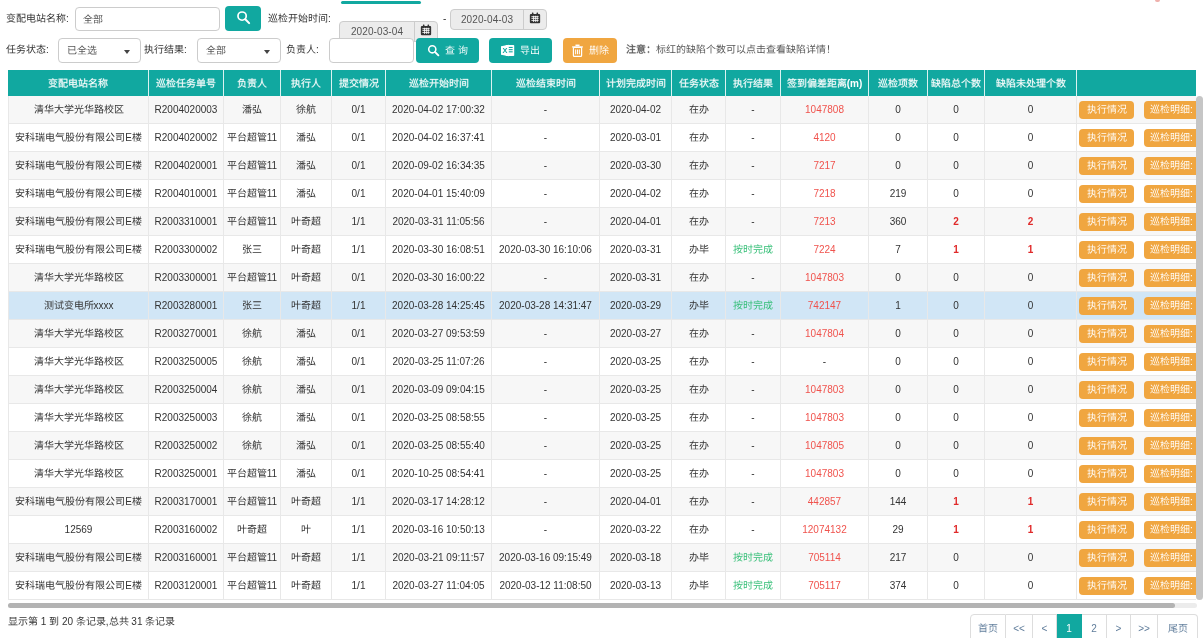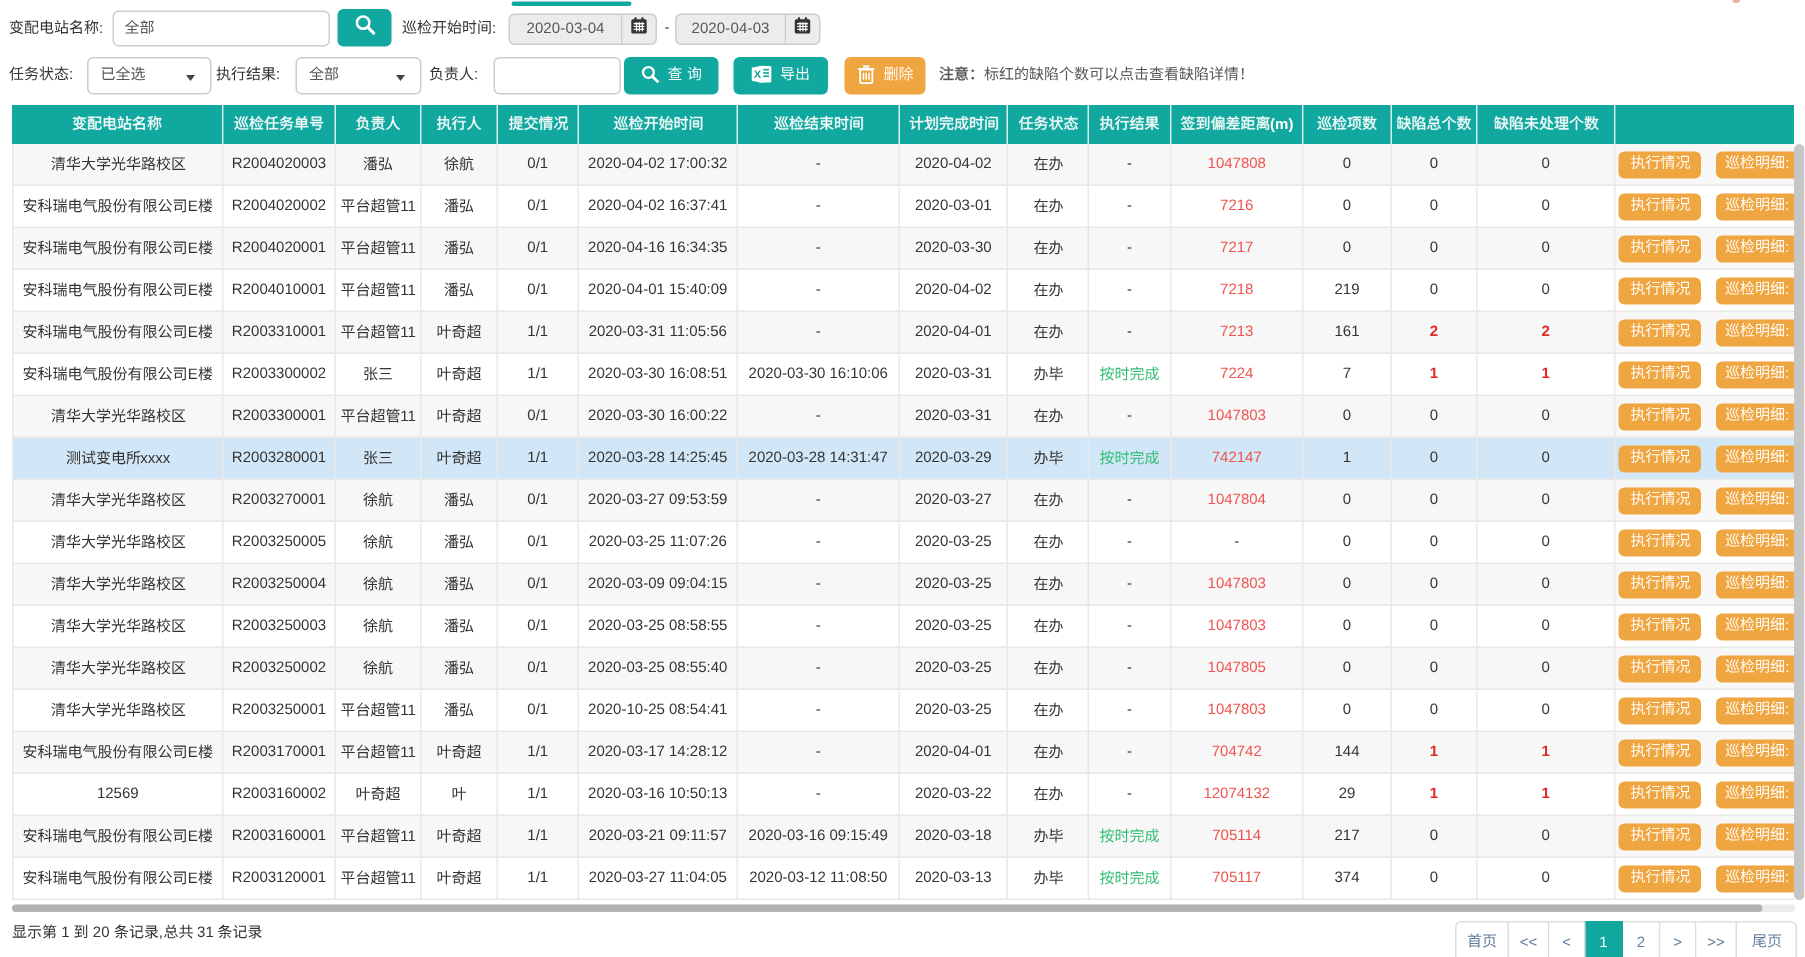--- a/index.html
+++ b/index.html
@@ -181,21 +181,21 @@
         <line x1="9.9" y1="9.9" x2="14" y2="14" stroke="#fff" stroke-width="2.2" stroke-linecap="round"></line>
       </svg></div>
   <span class="lab" style="left:268px;top:13px"><svg class="c" style="width:60px" viewBox="0 0 6000 1000">
         <use href="#u5de1"></use>
         <use href="#u68c0" x="1000"></use>
         <use href="#u5f00" x="2000"></use>
         <use href="#u59cb" x="3000"></use>
         <use href="#u65f6" x="4000"></use>
         <use href="#u95f4" x="5000"></use>
       </svg>:</span>
-  <div class="dateinp" style="left:339px;top:9px;width:99px">
+  <div class="dateinp" style="left:339px;top:21px;width:99px">
       <span class="dtx" style="width:74px">2020-03-04</span>
       <span class="addon"><svg width="12" height="12" viewBox="0 0 14 14" style="vertical-align:-2px">
           <rect x="1" y="2.2" width="12" height="11" rx="1.2" fill="#333"></rect>
           <rect x="3.4" y="0.5" width="1.8" height="3" rx="0.6" fill="#333"></rect>
           <rect x="8.8" y="0.5" width="1.8" height="3" rx="0.6" fill="#333"></rect>
           <g fill="#fff">
             <rect x="2.8" y="5" width="8.4" height="1.1"></rect>
             <rect x="4.7" y="4.4" width="0.9" height="7.2"></rect>
             <rect x="6.9" y="4.4" width="0.9" height="7.2"></rect>
             <rect x="9.1" y="4.4" width="0.9" height="7.2"></rect>
@@ -485,21 +485,21 @@
             </svg></td>
           <td style="">0/1</td>
           <td style="">2020-04-02 16:37:41</td>
           <td style="">-</td>
           <td style="">2020-03-01</td>
           <td style=""><svg class="c" style="width:20px" viewBox="0 0 2000 1000">
               <use href="#u5728"></use>
               <use href="#u529e" x="1000"></use>
             </svg></td>
           <td style="">-</td>
-          <td style="color:#f0534d;">7216</td>
+          <td style="color:#f0534d;">4120</td>
           <td style="">0</td>
           <td style="">0</td>
           <td style="">0</td>
           <td style=""><span class="ob"><svg class="c" style="width:40px" viewBox="0 0 4000 1000">
                 <use href="#u6267"></use>
                 <use href="#u884c" x="1000"></use>
                 <use href="#u60c5" x="2000"></use>
                 <use href="#u51b5" x="3000"></use>
               </svg></span><span class="ob ob2"><svg class="c" style="width:40px" viewBox="0 0 4000 1000">
                 <use href="#u5de1"></use>
@@ -529,21 +529,21 @@
               <use href="#u5e73"></use>
               <use href="#u53f0" x="1000"></use>
               <use href="#u8d85" x="2000"></use>
               <use href="#u7ba1" x="3000"></use>
             </svg>11</td>
           <td style=""><svg class="c" style="width:20px" viewBox="0 0 2000 1000">
               <use href="#u6f58"></use>
               <use href="#u5f18" x="1000"></use>
             </svg></td>
           <td style="">0/1</td>
-          <td style="">2020-04-16 16:34:35</td>
+          <td style="">2020-09-02 16:34:35</td>
           <td style="">-</td>
           <td style="">2020-03-30</td>
           <td style=""><svg class="c" style="width:20px" viewBox="0 0 2000 1000">
               <use href="#u5728"></use>
               <use href="#u529e" x="1000"></use>
             </svg></td>
           <td style="">-</td>
           <td style="color:#f0534d;">7217</td>
           <td style="">0</td>
           <td style="">0</td>
@@ -643,21 +643,21 @@
           <td style="">1/1</td>
           <td style="">2020-03-31 11:05:56</td>
           <td style="">-</td>
           <td style="">2020-04-01</td>
           <td style=""><svg class="c" style="width:20px" viewBox="0 0 2000 1000">
               <use href="#u5728"></use>
               <use href="#u529e" x="1000"></use>
             </svg></td>
           <td style="">-</td>
           <td style="color:#f0534d;">7213</td>
-          <td style="">161</td>
+          <td style="">360</td>
           <td style="color:#e02a2a;font-weight:bold;">2</td>
           <td style="color:#e02a2a;font-weight:bold;">2</td>
           <td style=""><span class="ob"><svg class="c" style="width:40px" viewBox="0 0 4000 1000">
                 <use href="#u6267"></use>
                 <use href="#u884c" x="1000"></use>
                 <use href="#u60c5" x="2000"></use>
                 <use href="#u51b5" x="3000"></use>
               </svg></span><span class="ob ob2"><svg class="c" style="width:40px" viewBox="0 0 4000 1000">
                 <use href="#u5de1"></use>
                 <use href="#u68c0" x="1000"></use>
@@ -1126,21 +1126,21 @@
             </svg></td>
           <td style="">1/1</td>
           <td style="">2020-03-17 14:28:12</td>
           <td style="">-</td>
           <td style="">2020-04-01</td>
           <td style=""><svg class="c" style="width:20px" viewBox="0 0 2000 1000">
               <use href="#u5728"></use>
               <use href="#u529e" x="1000"></use>
             </svg></td>
           <td style="">-</td>
-          <td style="color:#f0534d;">704742</td>
+          <td style="color:#f0534d;">442857</td>
           <td style="">144</td>
           <td style="color:#e02a2a;font-weight:bold;">1</td>
           <td style="color:#e02a2a;font-weight:bold;">1</td>
           <td style=""><span class="ob"><svg class="c" style="width:40px" viewBox="0 0 4000 1000">
                 <use href="#u6267"></use>
                 <use href="#u884c" x="1000"></use>
                 <use href="#u60c5" x="2000"></use>
                 <use href="#u51b5" x="3000"></use>
               </svg></span><span class="ob ob2"><svg class="c" style="width:40px" viewBox="0 0 4000 1000">
                 <use href="#u5de1"></use>

